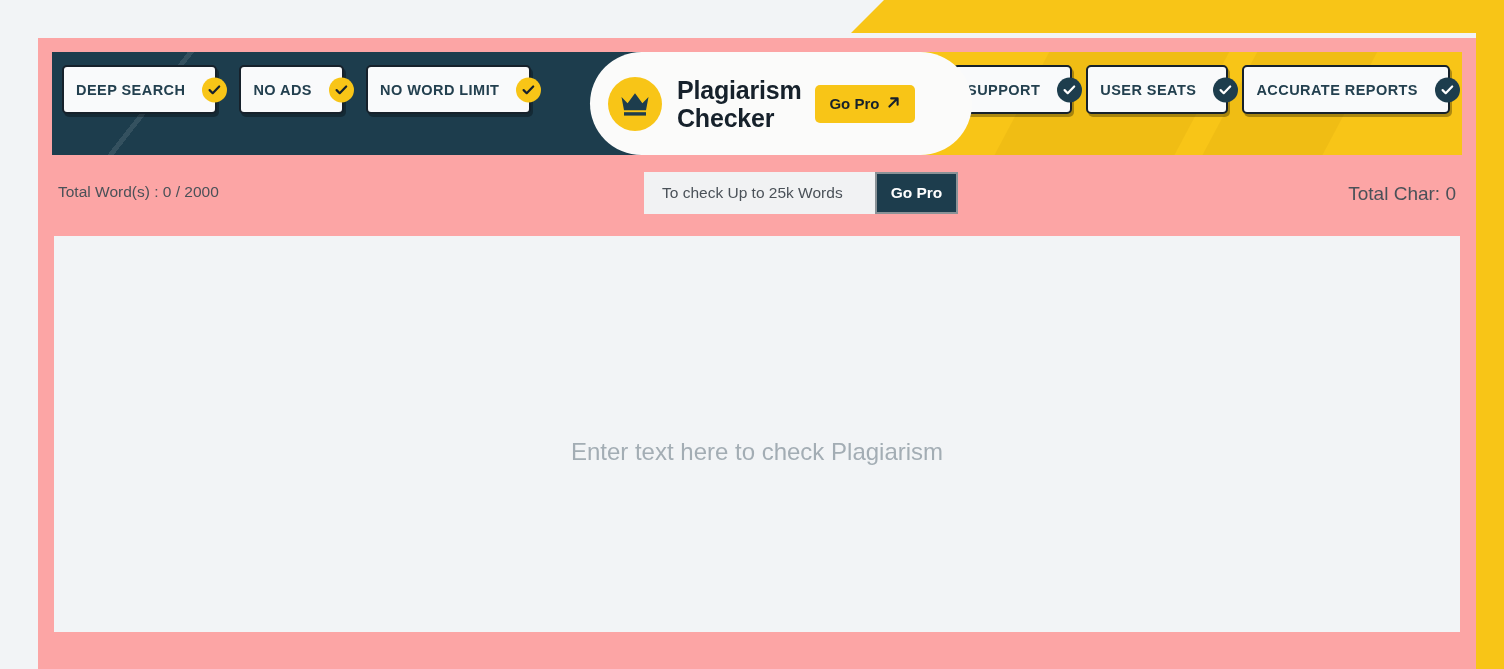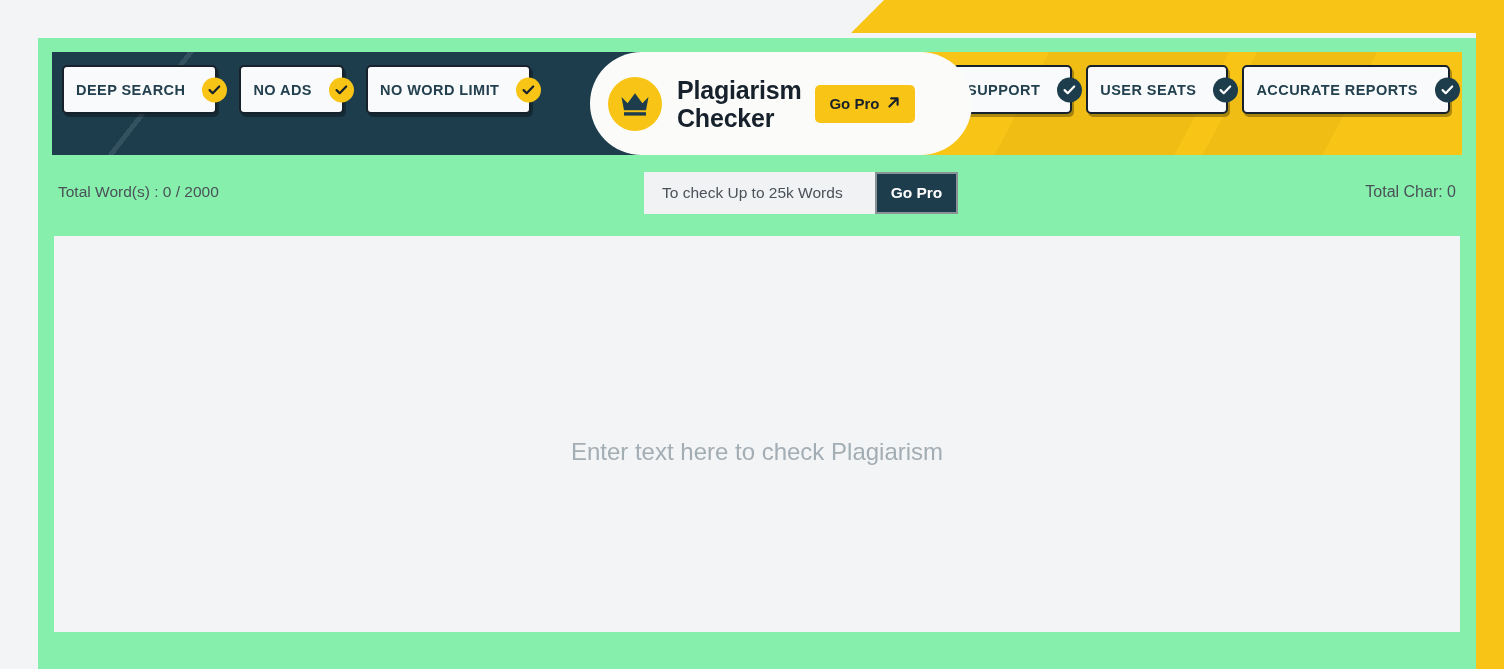--- a/index.html
+++ b/index.html
@@ -47,21 +47,21 @@
     background: #f8c517;
   }
 
   
   #card {
     position: absolute;
     left: 38px;
     top: 38px;
     width: 1438px;
     height: 631px;
-    background: #86efac;
+    background: #fca5a5;
     z-index: 2;
     overflow: hidden;
   }
 
   
   #header {
     position: absolute;
     left: 14px;
     top: 14px;
     width: 1410px;
@@ -232,21 +232,21 @@
     top: 28px;
     font-size: 15.5px;
     color: #4a5158;
     white-space: nowrap;
   }
 
   #total-chars {
     position: absolute;
     right: 20px;
     top: 28px;
-    font-size: 16px;
+    font-size: 19px;
     color: #4a5158;
     white-space: nowrap;
   }
 
   #upsell {
     position: absolute;
     left: 606px;
     top: 134px;
     height: 42px;
     background: #f1f2f3;

